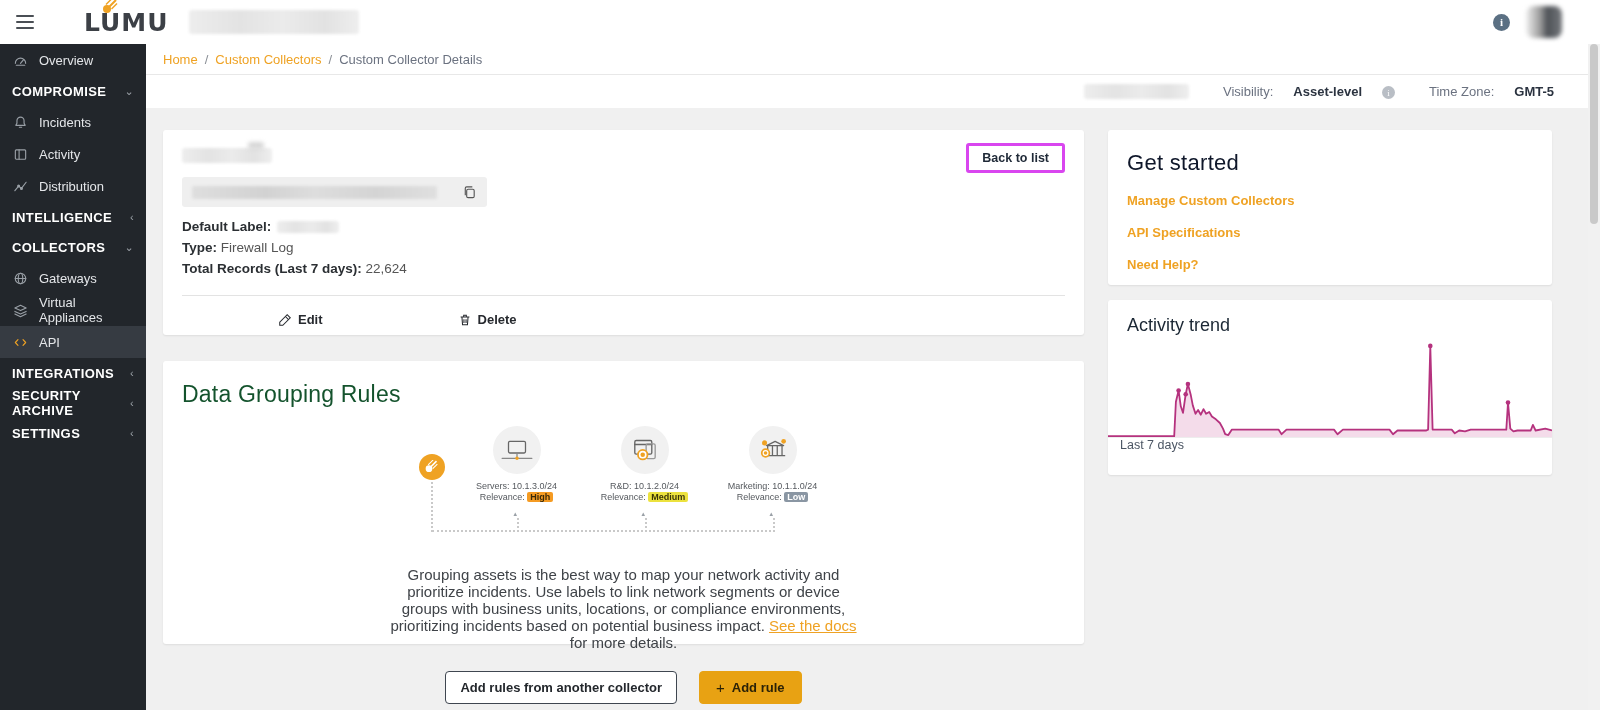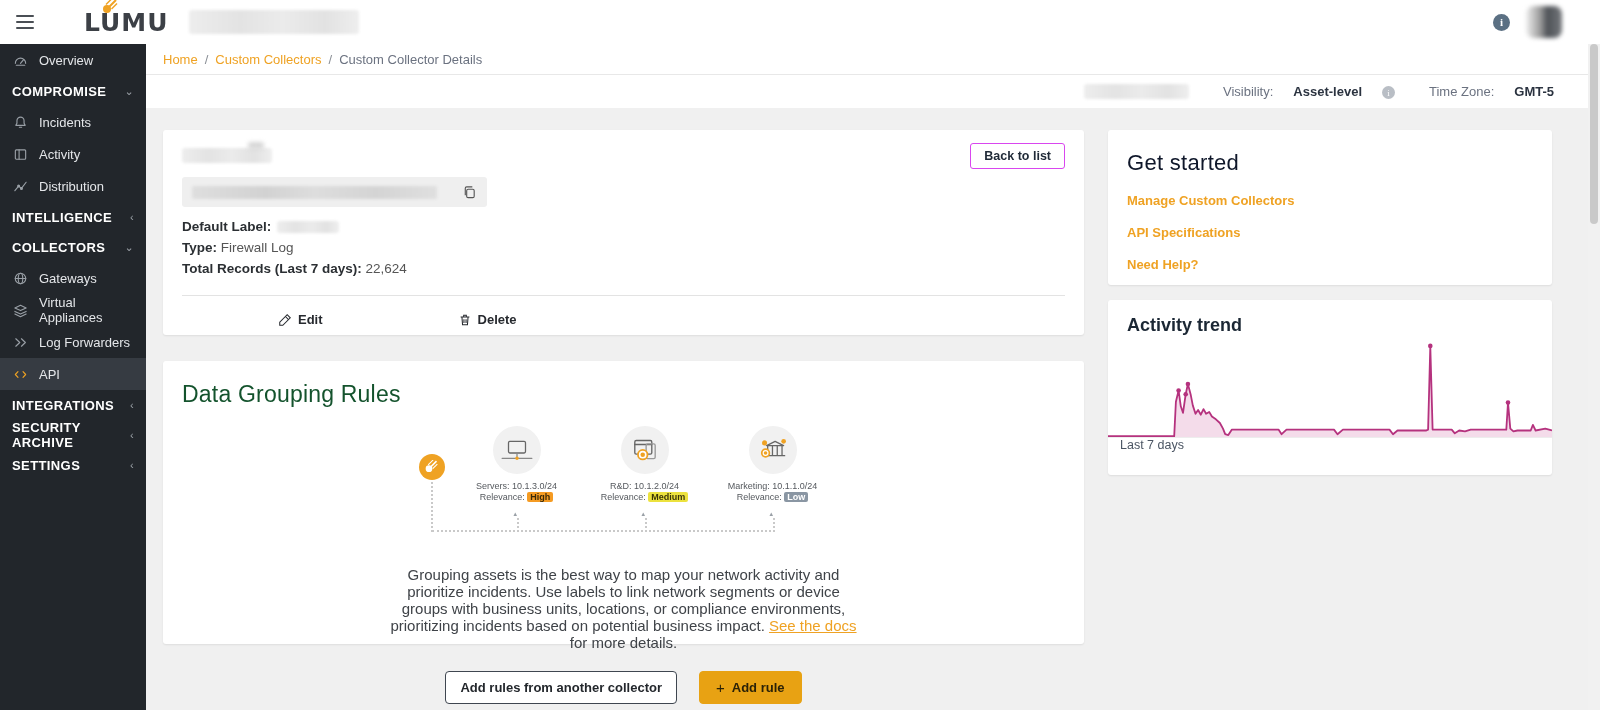--- a/index.html
+++ b/index.html
@@ -56,21 +56,21 @@
     padding:22px 36px 0 17px; display:flex; gap:24px; }
   .card { background:#fff; border-radius:3px; box-shadow:0 1px 2px rgba(0,0,0,.08); }
   .col-main { width:921px; flex-shrink:0; }
   .col-side { width:444px; flex-shrink:0; }
 
   
   .collector-card { height:205px; padding:18px 19px; position:relative; }
   .title-blur { width:90px; height:15px; }
   .title-smudge { position:absolute; left:85px; top:12px; width:16px; height:7px; background:#d6d6d6;
     border-radius:3px; filter:blur(2px); }
-  .back-btn { position:absolute; right:19px; top:13px; background:#fff; border:1px solid #d946ef;
+  .back-btn { position:absolute; right:19px; top:13px; background:#fff; border:3px solid #d946ef;
     border-radius:3px; font-size:12.5px; font-weight:bold; color:#1f2937; padding:5px 13px; cursor:pointer; }
   .code-box { margin-top:14px; width:305px; height:30px; background:#efefef; border-radius:3px;
     display:flex; align-items:center; padding:0 8px 0 10px; }
   .code-blur { width:245px; height:13px; background:linear-gradient(90deg,#dedede,#d2d2d2 30%,#ddd 50%,#d4d4d4 75%,#dfdfdf);
     border-radius:2px; filter:blur(1.5px); }
   .copy-btn { margin-left:auto; width:20px; height:20px; border:none; background:none; cursor:pointer;
     color:#555; display:flex; align-items:center; justify-content:center; }
   .kv { margin-top:10px; font-size:13.5px; line-height:20px; color:#555; }
   .kv b { color:#2b2f33; }
   .kv .val-blur { display:inline-block; width:62px; height:12px; vertical-align:middle; margin-left:2px; }
@@ -106,21 +106,21 @@
     font-size:13px; font-weight:bold; color:#2b2207; cursor:pointer; display:flex; align-items:center; gap:7px;
     font-family:"Liberation Sans", sans-serif; }
   .btn-primary .plus { font-size:15px; font-weight:normal; }
 
   
   .getstarted-card { height:155px; padding:20px 19px; }
   .gs-title { font-size:22px; color:#0f172a; font-weight:500; letter-spacing:.3px; }
   .gs-link { display:block; margin-top:17px; font-size:13px; color:#efa223; font-weight:bold;
     text-decoration:none; cursor:pointer; }
   .trend-card { margin-top:15px; height:175px; padding:15px 0 0 0; overflow:hidden; }
-  .trend-title { font-size:18px; font-weight:bold; color:#1b2734; padding-left:19px; }
+  .trend-title { font-size:18px; font-weight:normal; color:#1b2734; padding-left:19px; }
   .trend-chart { display:block; width:444px; height:108px; margin-top:0; }
   .trend-footer { font-size:12.5px; color:#4b5563; padding-left:12px; margin-top:-6px; }
 
   
   .scrollbar { position:absolute; top:44px; right:0; width:12px; bottom:0; background:#f1f1f1; z-index:25; }
   .scroll-thumb { position:absolute; top:0; left:2px; width:8px; height:180px; background:#c9c9c9; border-radius:4px; cursor:pointer; }
 </style>
 </head>
 <body>
 
@@ -209,29 +209,20 @@
     </div>
     <div class="side-row ">
       <span class="s-icon">
         <svg viewBox="0 0 16 16" fill="none" stroke="currentColor" stroke-width="1.2" stroke-linecap="round" stroke-linejoin="round">
           <path d="M8 2.5l6 2.8-6 2.8-6-2.8z"></path>
           <path d="M2 9l6 2.8L14 9"></path>
           <path d="M2 11.8l6 2.8 6-2.8"></path>
         </svg>
       </span>
       <span class="s-label">Virtual Appliances</span>
-    </div>
-    <div class="side-row ">
-      <span class="s-icon">
-        <svg viewBox="0 0 16 16" fill="none" stroke="currentColor" stroke-width="1.2" stroke-linecap="round" stroke-linejoin="round">
-          <path d="M3 4l4.2 4L3 12"></path>
-          <path d="M9 4l4.2 4L9 12"></path>
-        </svg>
-      </span>
-      <span class="s-label">Log Forwarders</span>
     </div>
     <div class="side-row  active">
       <span class="s-icon">
         <svg viewBox="0 0 16 16" fill="none" stroke="currentColor" stroke-width="1.2" stroke-linecap="round" stroke-linejoin="round">
           <path d="M5.3 5L2.5 8l2.8 3"></path>
           <path d="M10.7 5l2.8 3-2.8 3"></path>
         </svg>
       </span>
       <span class="s-label">API</span>
     </div>

